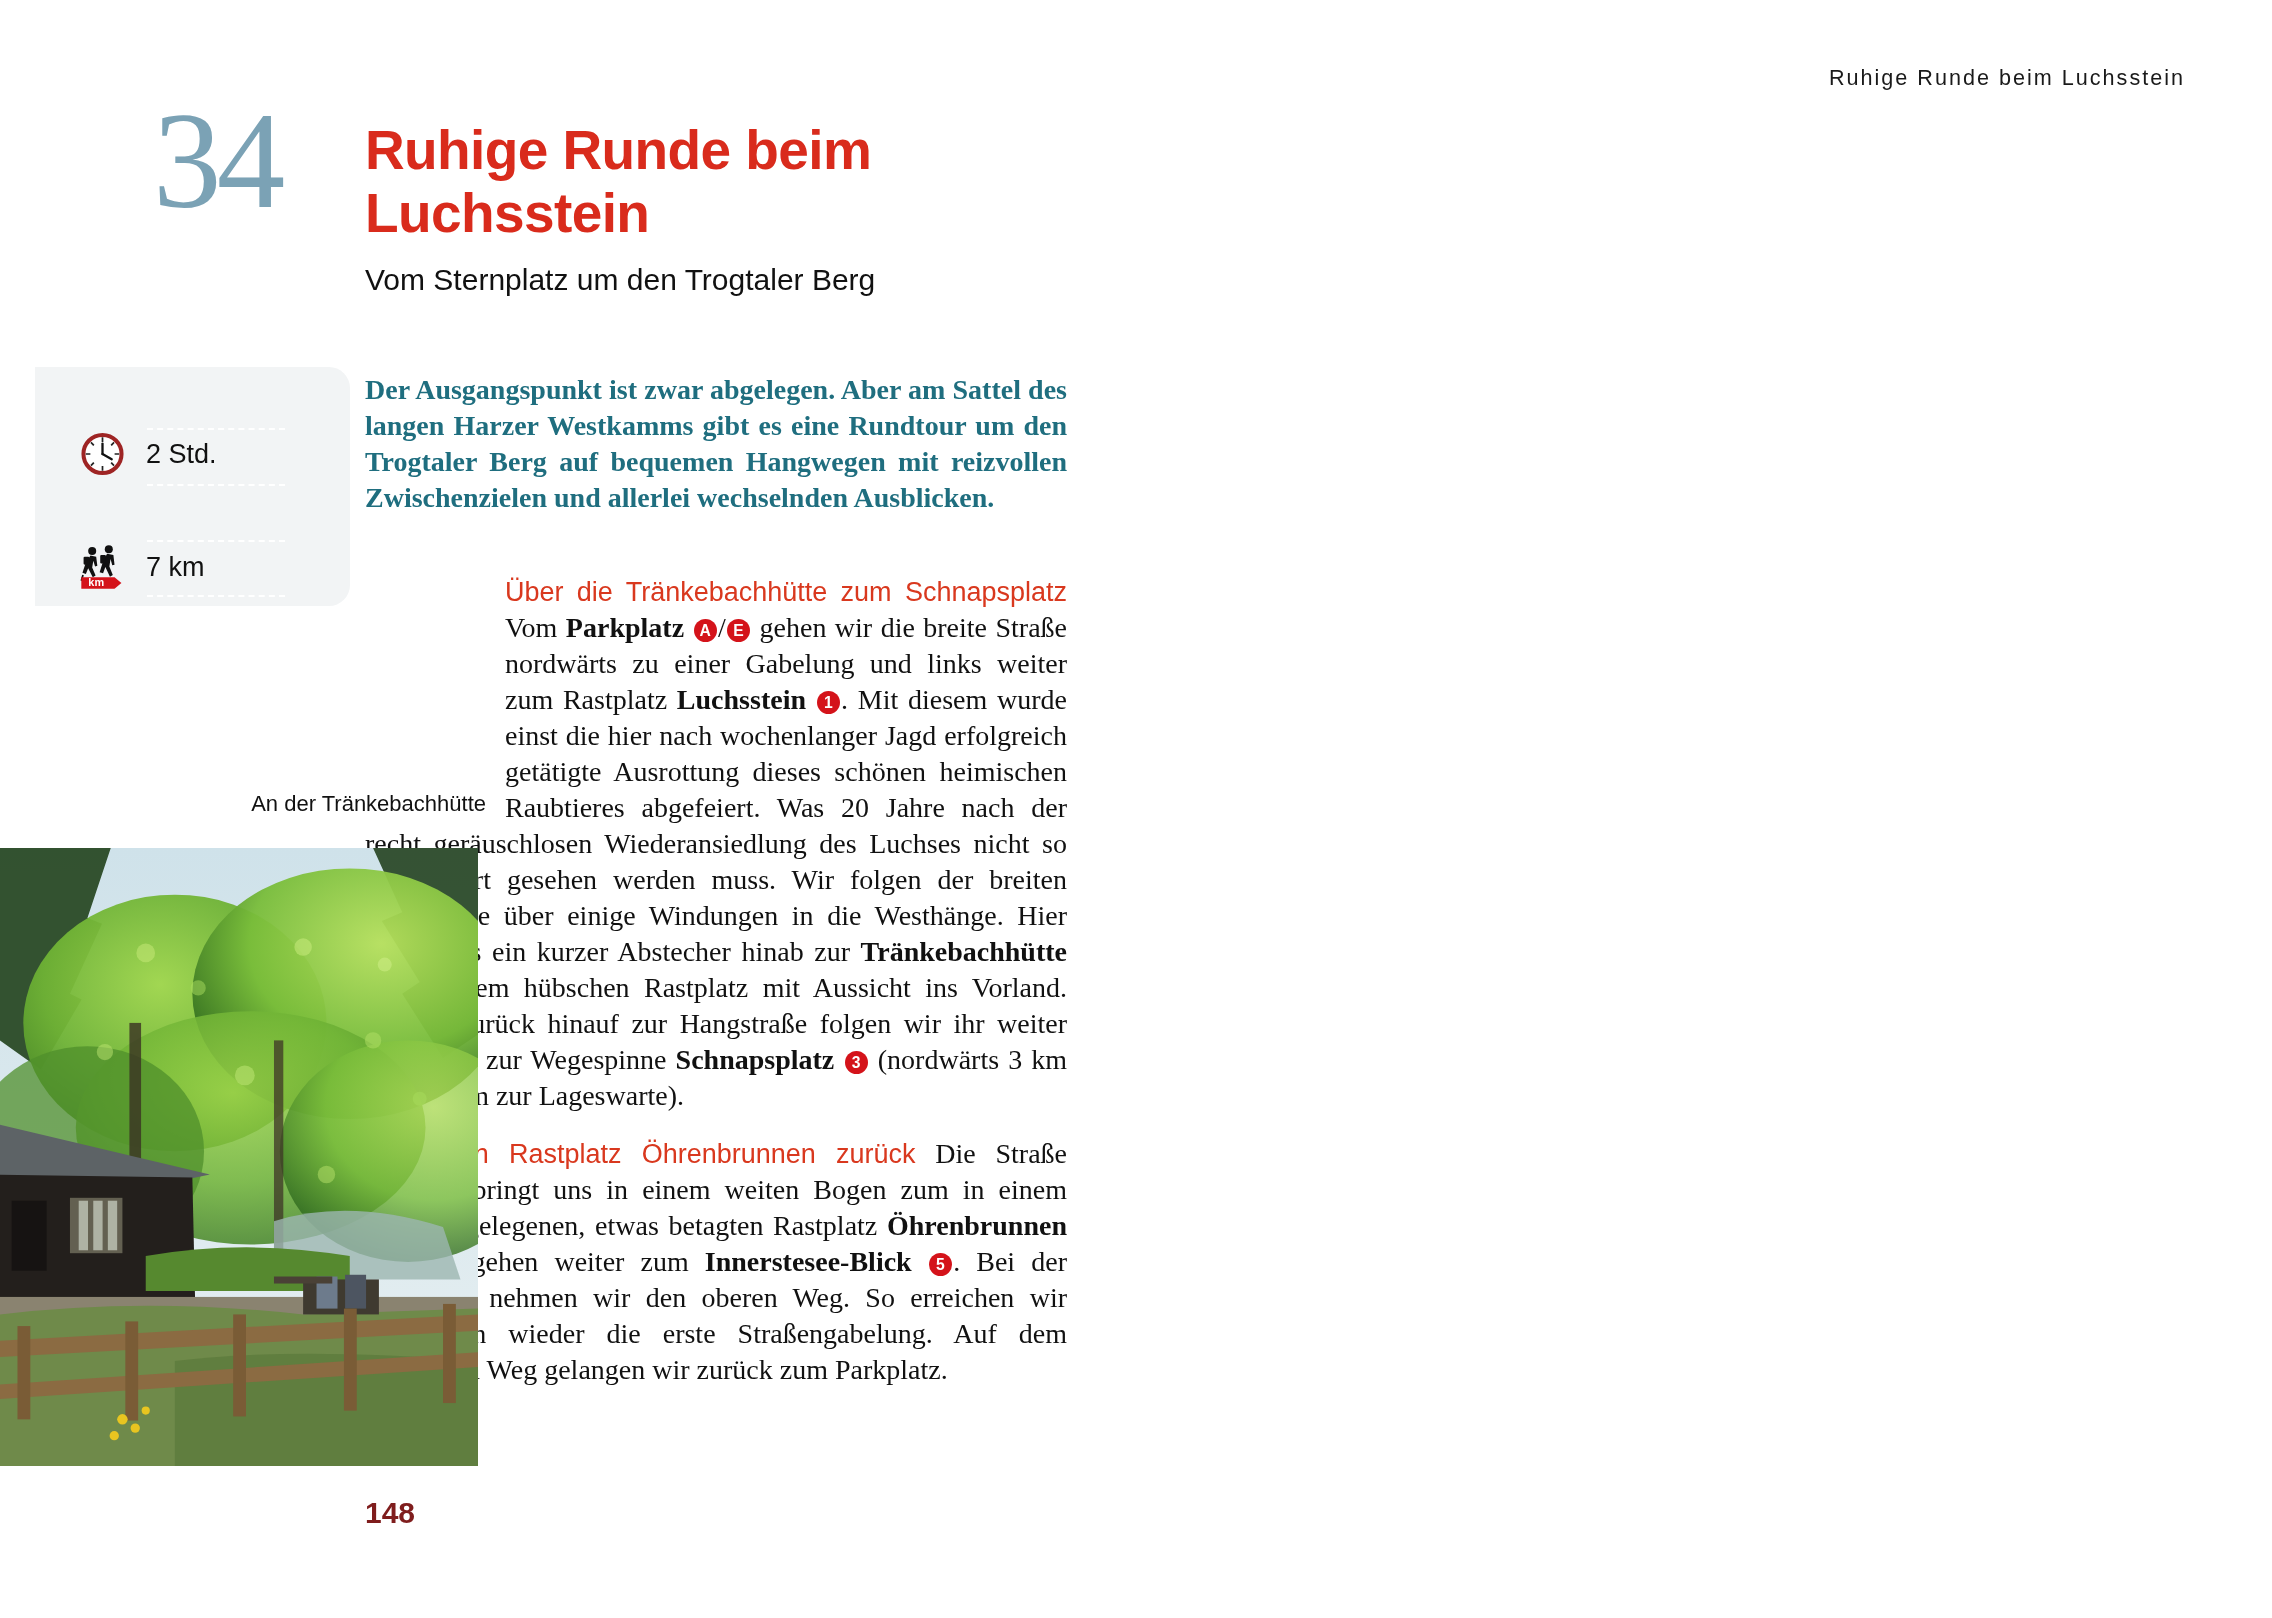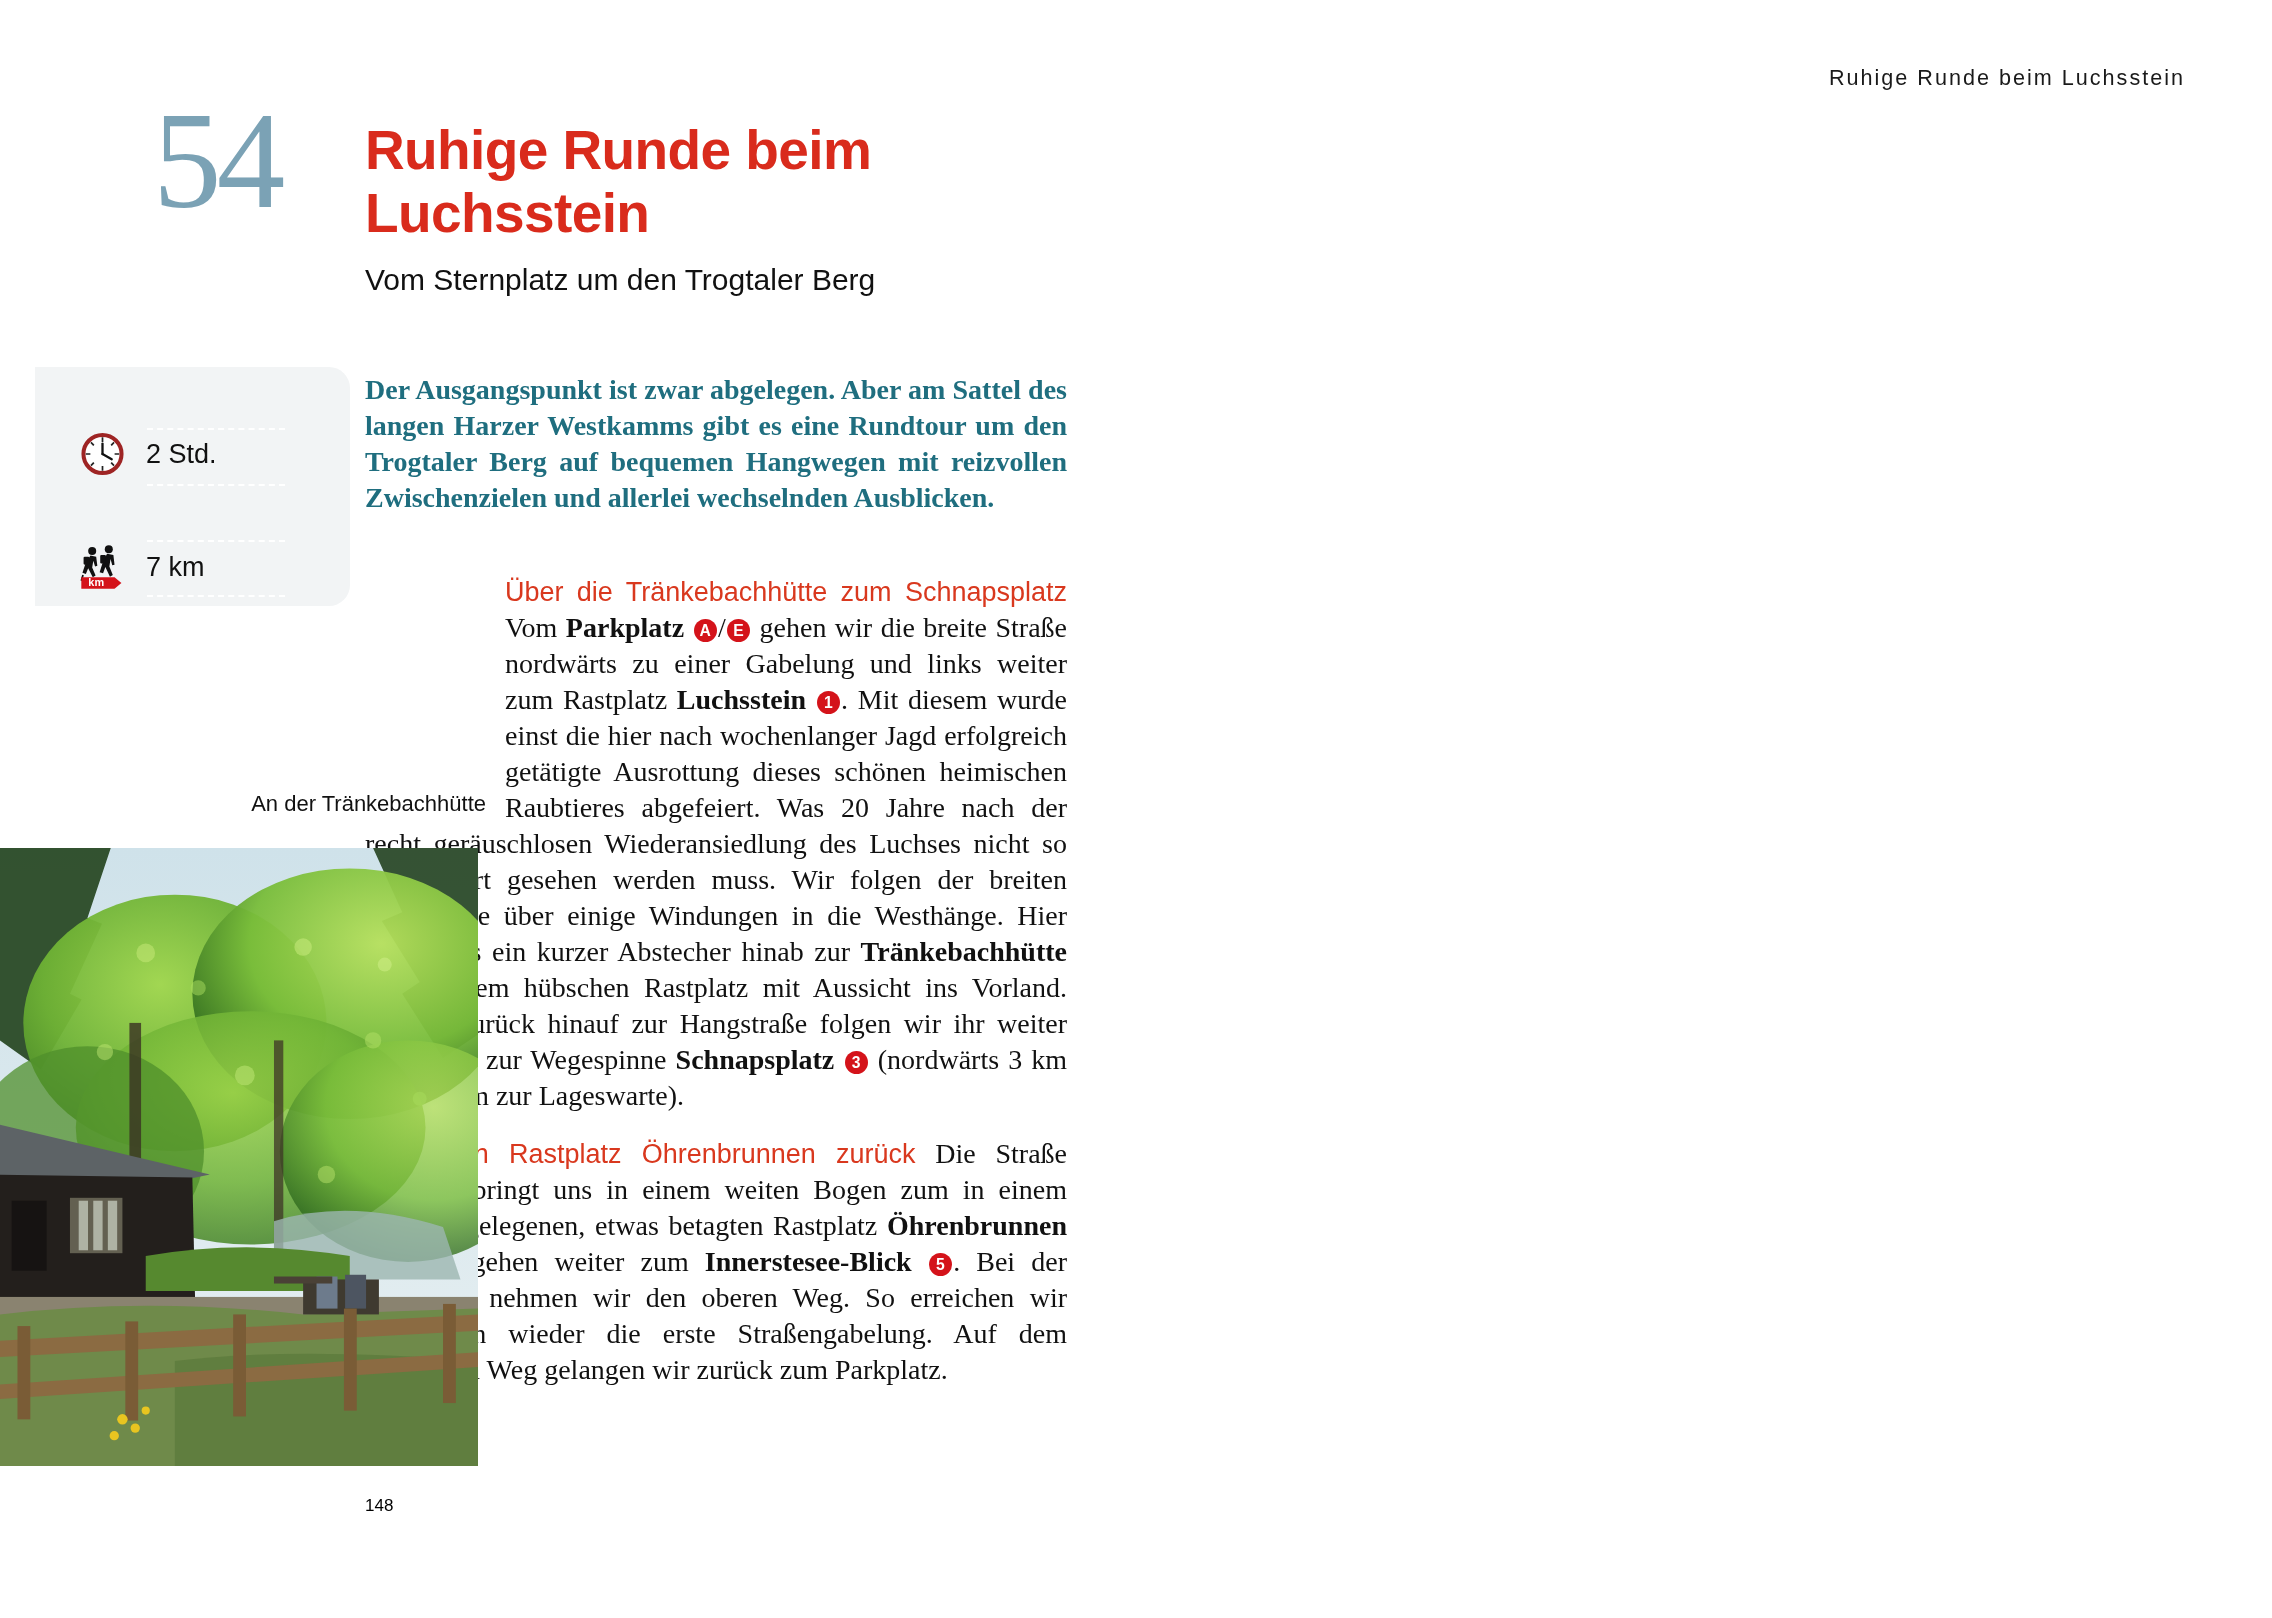--- a/index.html
+++ b/index.html
@@ -93,30 +93,30 @@
   
   .photo-left{
     position:absolute;left:0;top:848px;width:478px;height:618px;
     overflow:hidden;background:#7fae54;
   }
   .caption-left{
     position:absolute;left:78px;top:791px;width:408px;
     font-size:22px;color:#111;text-align:right;white-space:nowrap;
   }
 
-  .page-no-left{position:absolute;left:365px;top:1496px;font-size:17px;color:#000000;}
+  .page-no-left{position:absolute;left:365px;top:1496px;font-size:30px;color:#7f1d1d;font-weight:bold;}
 </style>
 </head>
 <body>
 
 <div class="page">
 
   <div class="left-page">
 
-    <div class="tour-number">54</div>
+    <div class="tour-number">34</div>
     <div class="tour-title">Ruhige Runde beim Luchsstein</div>
     <div class="tour-subtitle">Vom Sternplatz um den Trogtaler Berg</div>
 
     <div class="facts-box">
 
       <div class="fact-sep" style="top:61px;"></div>
 
       <div class="fact-row" style="top:59px;">
         <span class="fact-icon">
           <svg width="45" height="45" viewBox="0 0 78 78">

